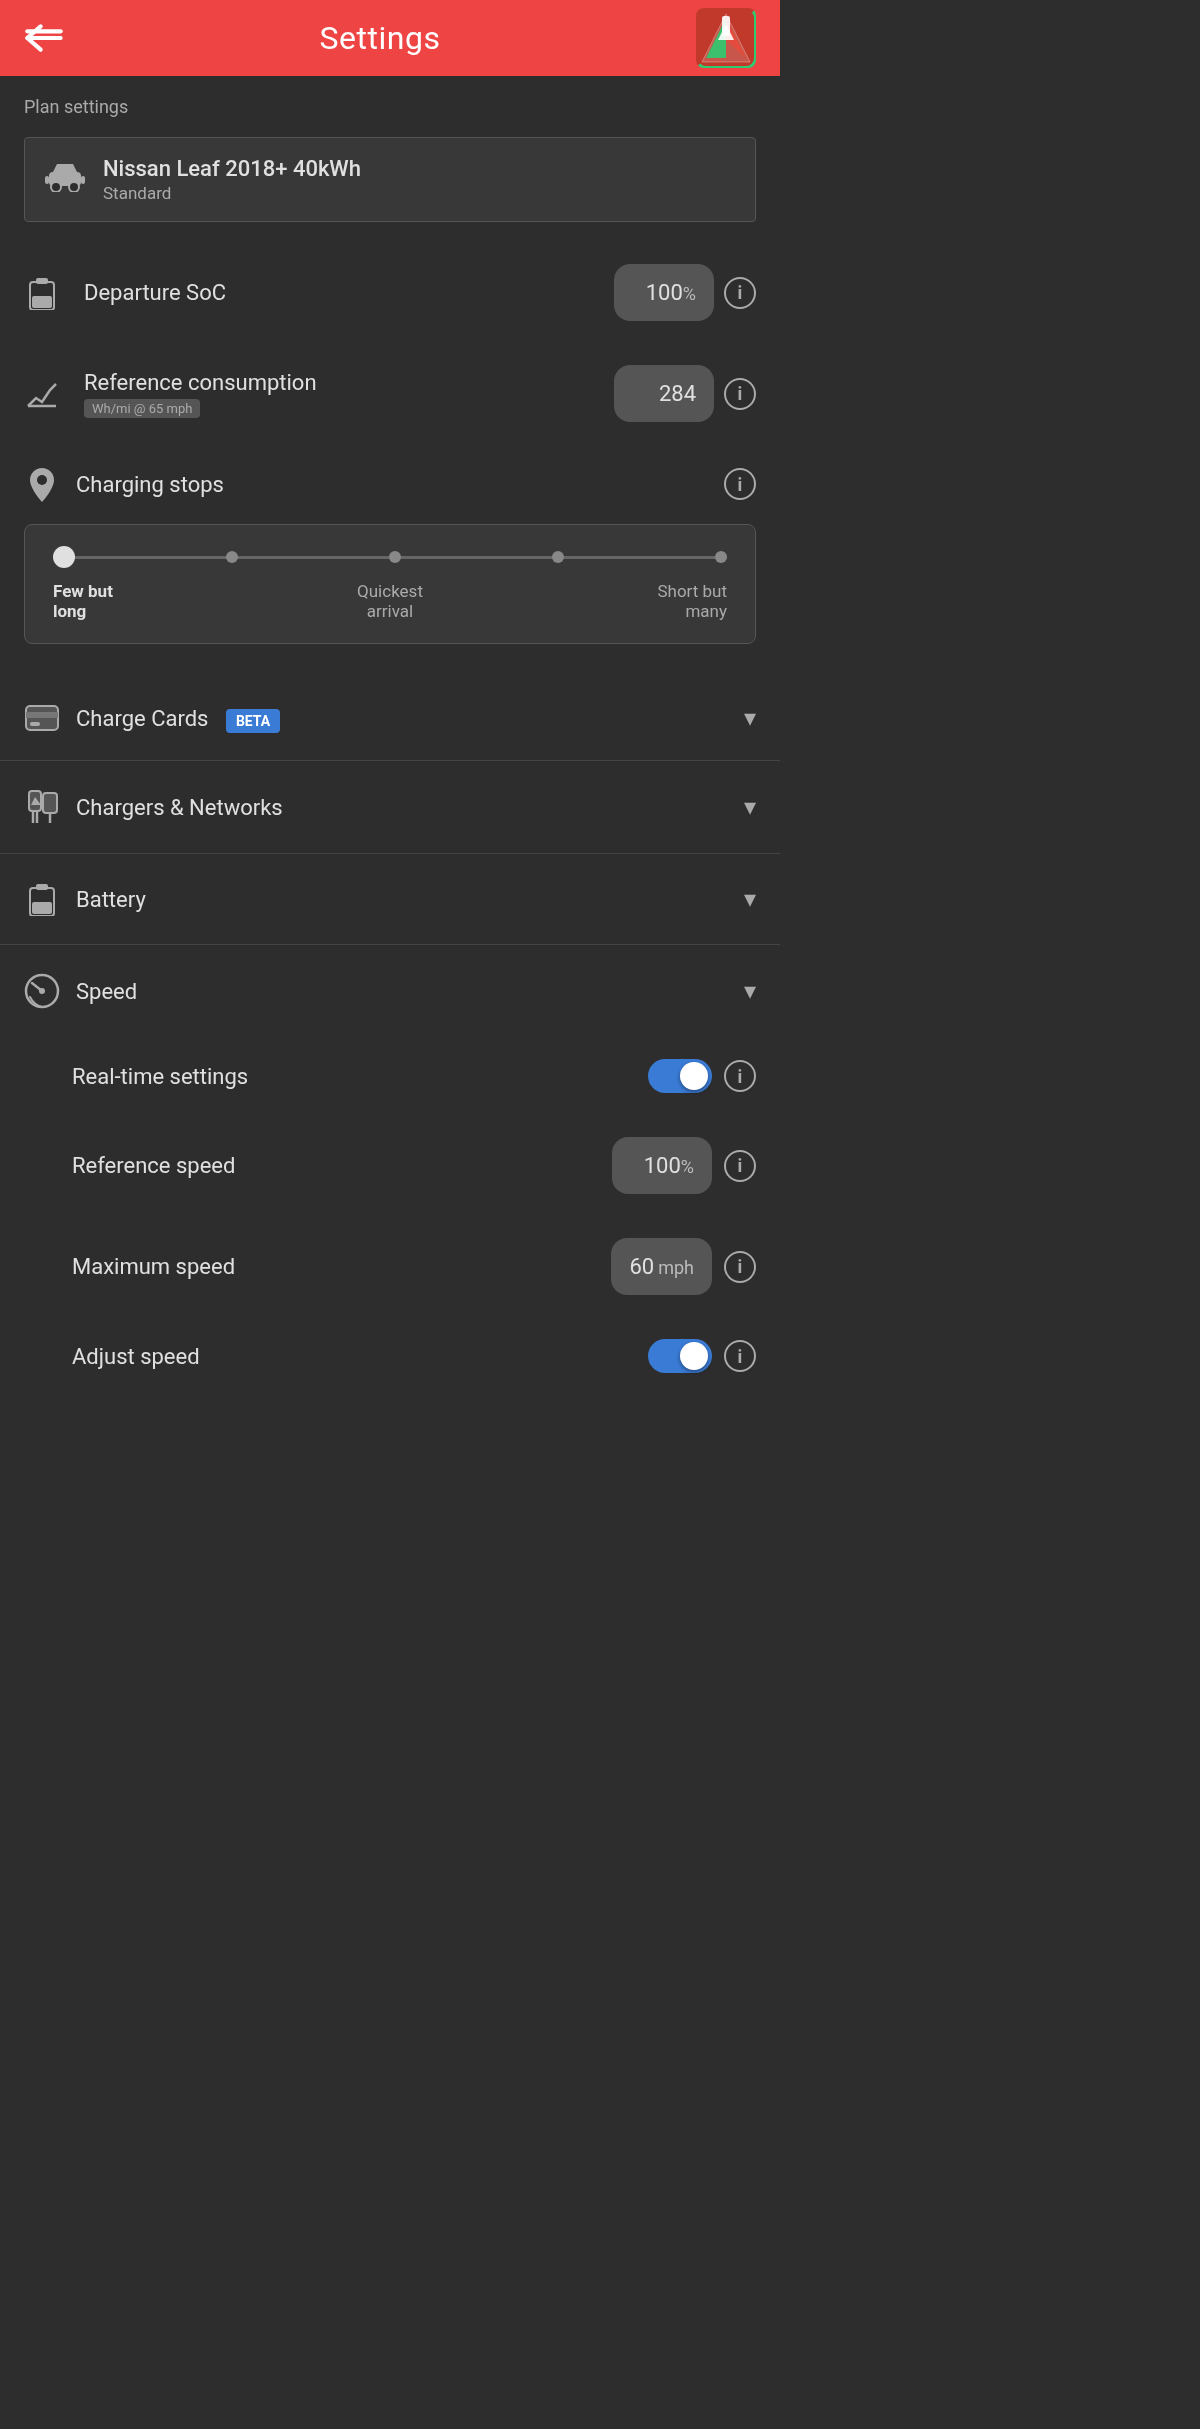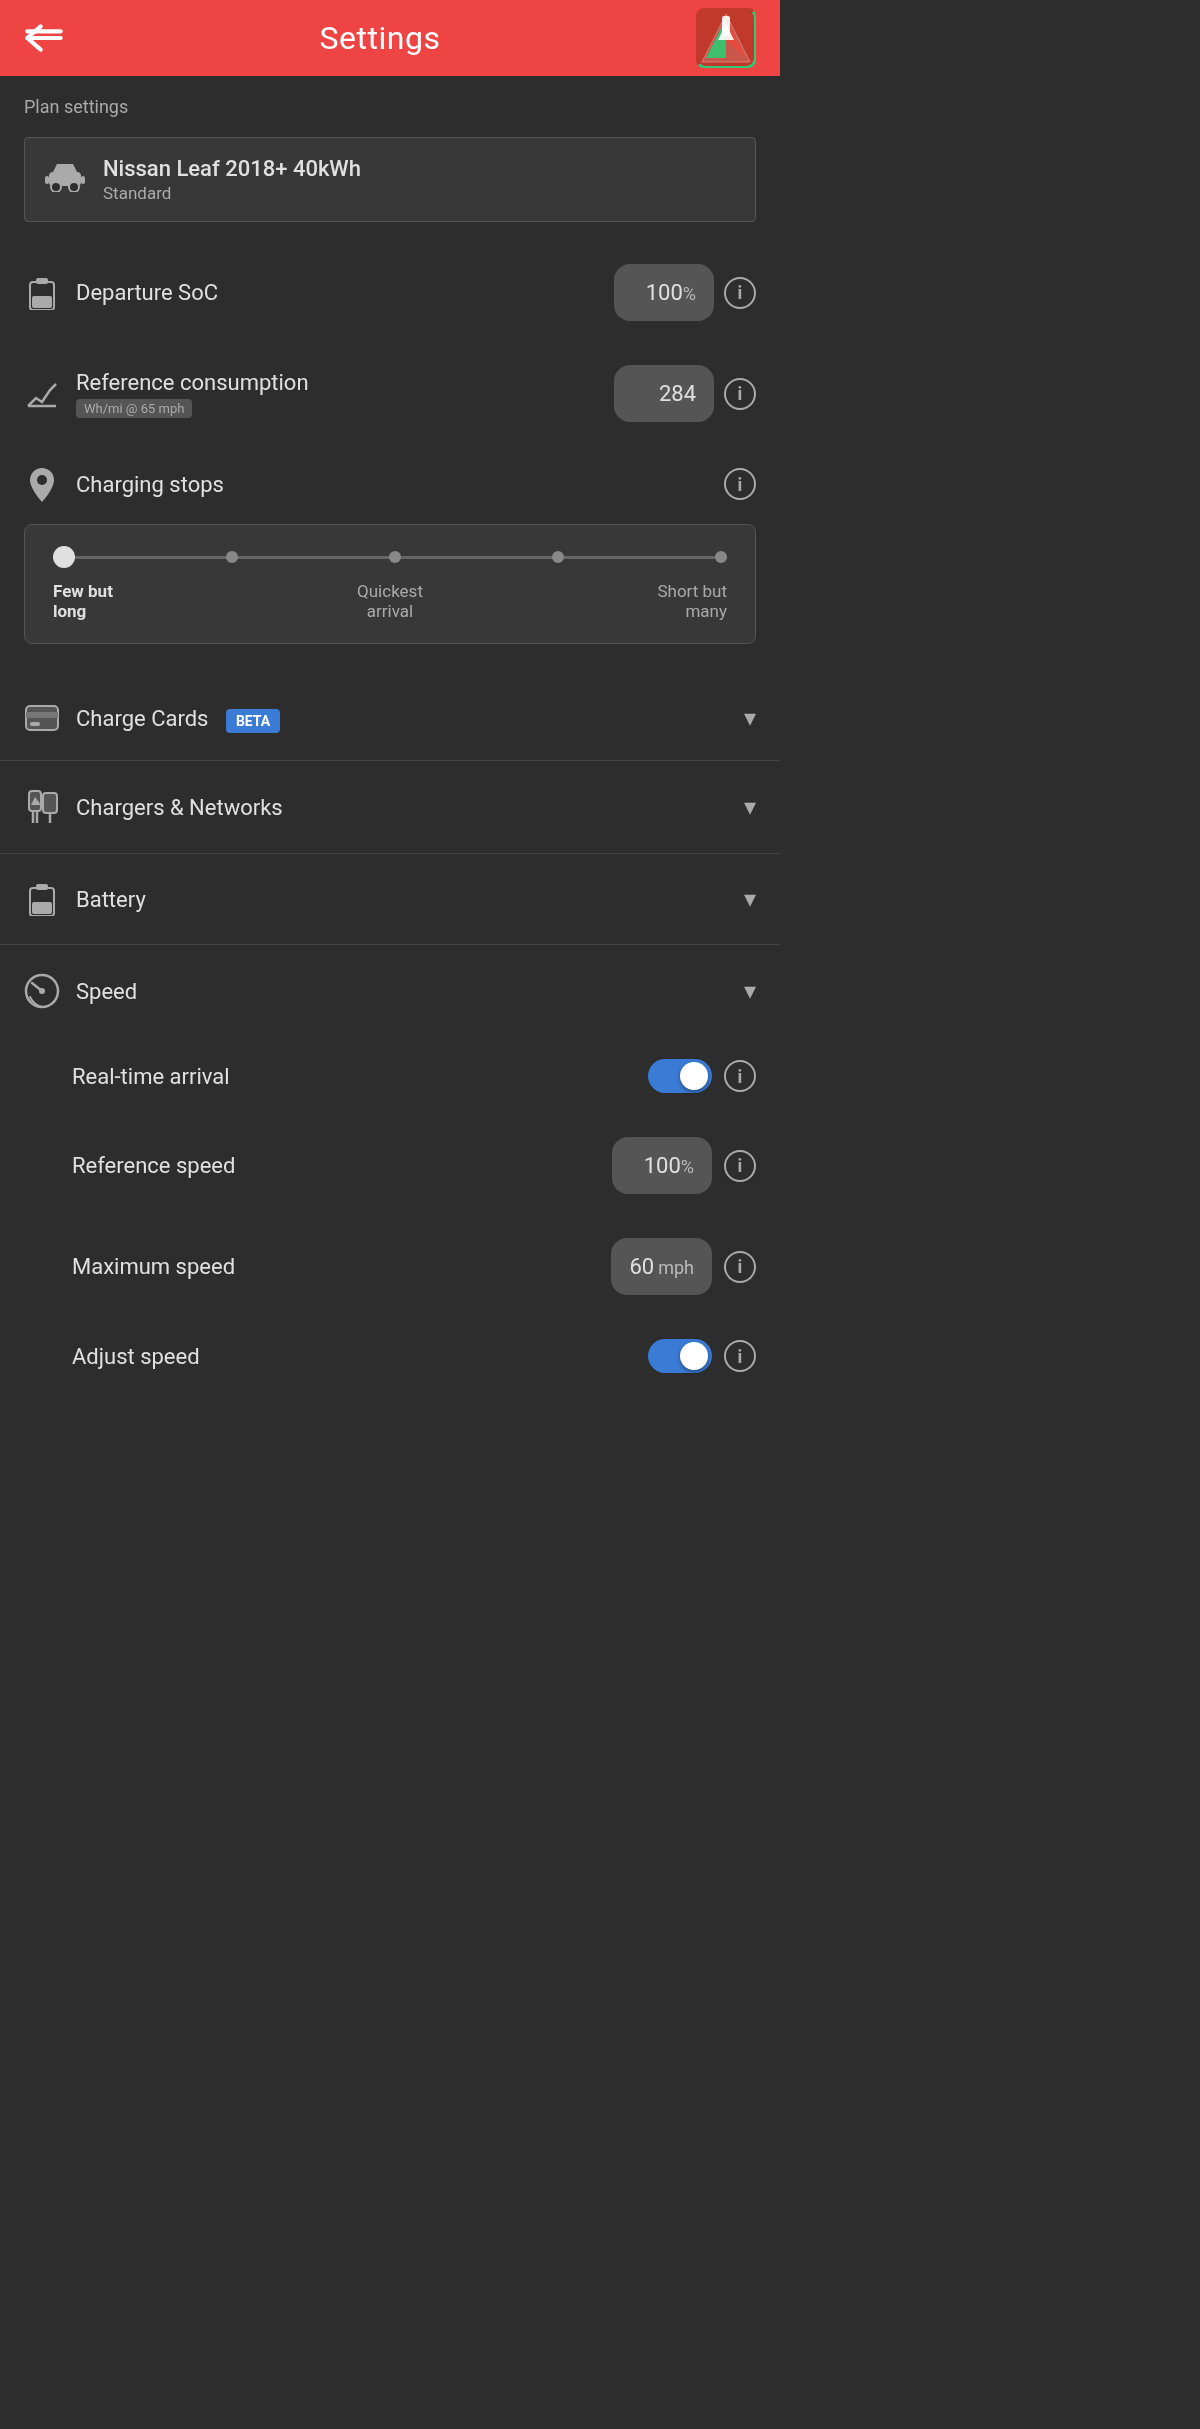--- a/index.html
+++ b/index.html
@@ -87,21 +87,21 @@
       font-size: 17px;
       color: #aaa;
       margin-top: 2px;
     }
 
     
     .settings-row {
       display: flex;
       align-items: center;
       padding: 22px 24px;
-      gap: 16px;
+      gap: 24px;
     }
     .settings-row-icon {
       color: #aaa;
       font-size: 26px;
       min-width: 36px;
       display: flex;
       align-items: center;
       justify-content: center;
     }
     .settings-row-label {
@@ -473,21 +473,21 @@
         <path d="M6 24 Q10 32 18 34" stroke="#aaa" stroke-width="2" fill="none" stroke-linecap="round"></path>
       </svg>
     </div>
     <div class="collapsible-label">Speed</div>
     <div class="chevron-down">▾</div>
   </div>
 
   <div class="speed-expanded">
 
     <div class="speed-row">
-      <div class="speed-row-label">Real-time arrival</div>
+      <div class="speed-row-label">Real-time settings</div>
       <div style="display:flex;align-items:center;gap:12px;">
         <div class="toggle-switch">
           <div class="toggle-knob"></div>
         </div>
         <div class="info-icon">i</div>
       </div>
     </div>
 
     <div class="speed-row">
       <div class="speed-row-label">Reference speed</div>

